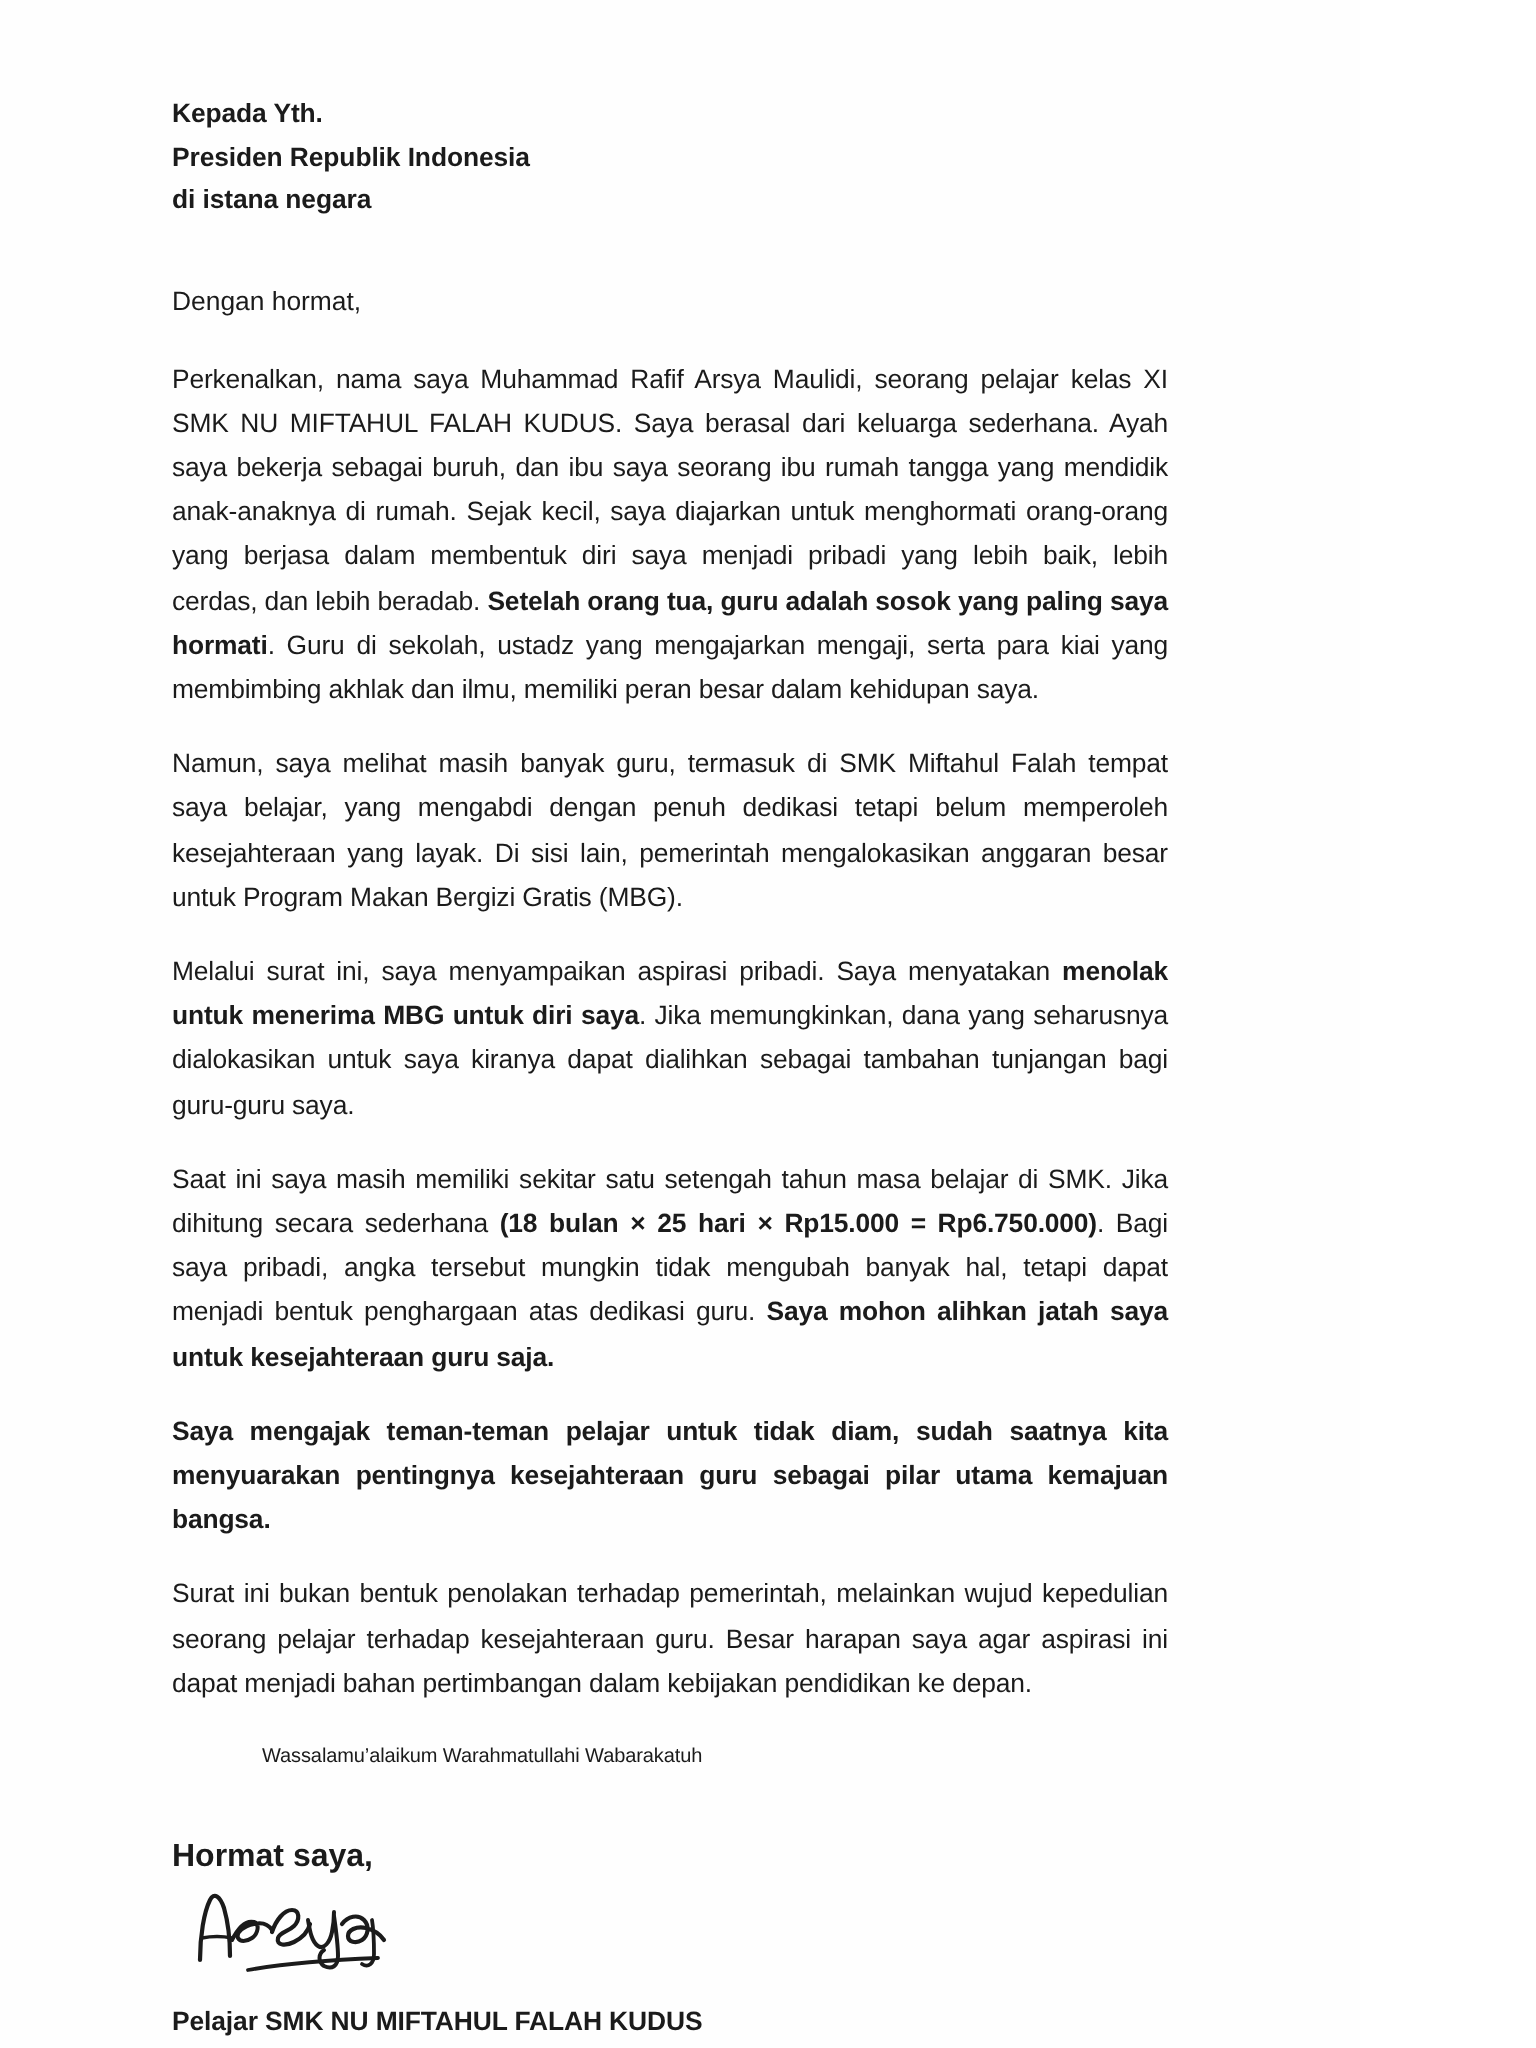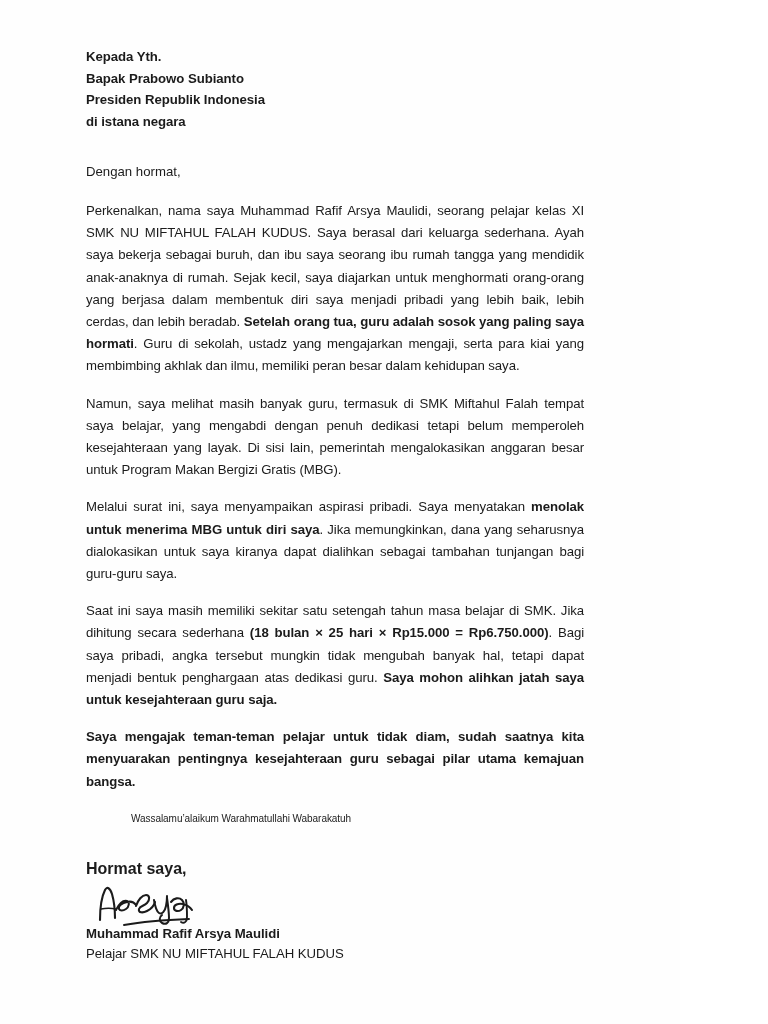--- a/index.html
+++ b/index.html
@@ -83,49 +83,50 @@
   .signer-name {
     font-size: 13.2px;
     font-weight: bold;
     line-height: 19px;
     letter-spacing: -0.05px;
   }
   .signer-role {
     font-size: 13.2px;
     line-height: 20px;
     letter-spacing: -0.05px;
-    margin-top: 1px;
+    margin-top: 17px;
+    font-weight: bold;
   }
   .nowrap { white-space: nowrap; }
 </style>
 </head>
 <body>
 
 <div class="page">
 
   <div class="addressee">
     <div>Kepada Yth.</div>
-    <div>Bapak Prabowo Subianto</div>
     <div>Presiden Republik Indonesia</div>
     <div>di istana negara</div>
   </div>
 
 
   <div class="opening">Dengan hormat,</div>
 
   <p class="para p-tight"><span>Perkenalkan, nama saya Muhammad Rafif Arsya Maulidi, seorang pelajar kelas XI SMK NU MIFTAHUL FALAH KUDUS. Saya berasal dari keluarga sederhana. Ayah saya bekerja sebagai buruh, dan ibu saya seorang ibu rumah tangga yang mendidik anak-anaknya di rumah. Sejak kecil, saya diajarkan untuk menghormati orang-orang yang berjasa dalam membentuk diri saya menjadi pribadi yang lebih baik, lebih cerdas, dan lebih beradab. </span><b>Setelah orang tua, guru adalah sosok yang paling saya hormati</b><span>. Guru di sekolah, ustadz yang mengajarkan mengaji, serta para kiai yang membimbing akhlak dan ilmu, memiliki peran besar dalam kehidupan saya.</span></p>
 
   <p class="para">Namun, saya melihat masih banyak guru, termasuk di SMK Miftahul Falah tempat saya belajar, yang mengabdi dengan penuh dedikasi tetapi belum memperoleh kesejahteraan yang layak. Di sisi lain, pemerintah mengalokasikan anggaran besar untuk Program Makan Bergizi Gratis (MBG).</p>
 
   <p class="para"><span>Melalui surat ini, saya menyampaikan aspirasi pribadi. Saya menyatakan </span><b>menolak untuk menerima MBG untuk diri saya</b><span>. Jika memungkinkan, dana yang seharusnya dialokasikan untuk saya kiranya dapat dialihkan sebagai tambahan tunjangan bagi guru-guru saya.</span></p>
 
   <p class="para"><span>Saat ini saya masih memiliki sekitar satu setengah tahun masa belajar di SMK. Jika dihitung secara sederhana </span><b>(18 bulan × 25 hari × Rp15.000 = Rp6.750.000)</b><span>. Bagi saya pribadi, angka tersebut mungkin tidak mengubah banyak hal, tetapi dapat menjadi bentuk penghargaan atas dedikasi guru. </span><b>Saya mohon alihkan jatah saya untuk kesejahteraan guru saja.</b></p>
 
   <p class="para all-bold">Saya mengajak teman-teman pelajar untuk tidak diam, sudah saatnya kita menyuarakan pentingnya kesejahteraan guru sebagai pilar utama kemajuan bangsa.</p>
 
+  <p class="para">Surat ini bukan bentuk penolakan terhadap pemerintah, melainkan wujud kepedulian seorang pelajar terhadap kesejahteraan guru. Besar harapan saya agar aspirasi ini dapat menjadi bahan pertimbangan dalam kebijakan pendidikan ke depan.</p>
 
   <div class="closing">Wassalamu’alaikum Warahmatullahi Wabarakatuh</div>
 
   <div class="regards">Hormat saya,</div>
 
   <div class="sign-area">
     <svg width="160" height="46" viewBox="0 0 160 46">
       <g fill="none" stroke="#1b1b1b" stroke-linecap="round" stroke-linejoin="round">
         <path d="M14 40 C14 28, 16 16, 19 10 C21 6, 24 8, 26 14 C28 21, 29 30, 29 38" stroke-width="2.1"></path>
         <path d="M15 29 C20 28, 25 28, 30 29" stroke-width="1.7"></path>
@@ -133,16 +134,15 @@
         <path d="M50 26 C52 20, 56 15, 60 15 C64 15, 64 20, 61 23 C58 26, 54 26, 53 29 C52 33, 57 33, 61 31 C65 29, 68 26, 69 22" stroke-width="2.1"></path>
         <path d="M68 20 C69 26, 70 31, 73 33 C76 35, 79 31, 80 26 C81 21, 81 18, 81 16" stroke-width="2"></path>
         <path d="M81 18 C82 25, 83 32, 83 38 C83 43, 80 45, 76 43 C73 41, 73 37, 76 35" stroke-width="2"></path>
         <path d="M85 22 C88 18, 93 17, 96 20 C99 23, 98 28, 95 30 C92 32, 88 31, 88 28 C88 25, 92 23, 97 24 C101 25, 104 27, 106 30" stroke-width="2.1"></path>
         <path d="M100 20 C101 26, 101 32, 101 37 C101 42, 98 44, 95 42" stroke-width="1.9"></path>
         <path d="M38 45 C55 42, 78 40, 103 39" stroke-width="1.9"></path>
       </g>
     </svg>
   </div>
 
-  <div class="signer-name">Muhammad Rafif Arsya Maulidi</div>
   <div class="signer-role nowrap">Pelajar SMK  NU MIFTAHUL FALAH KUDUS</div>
 
 </div>
 
 </body></html>

